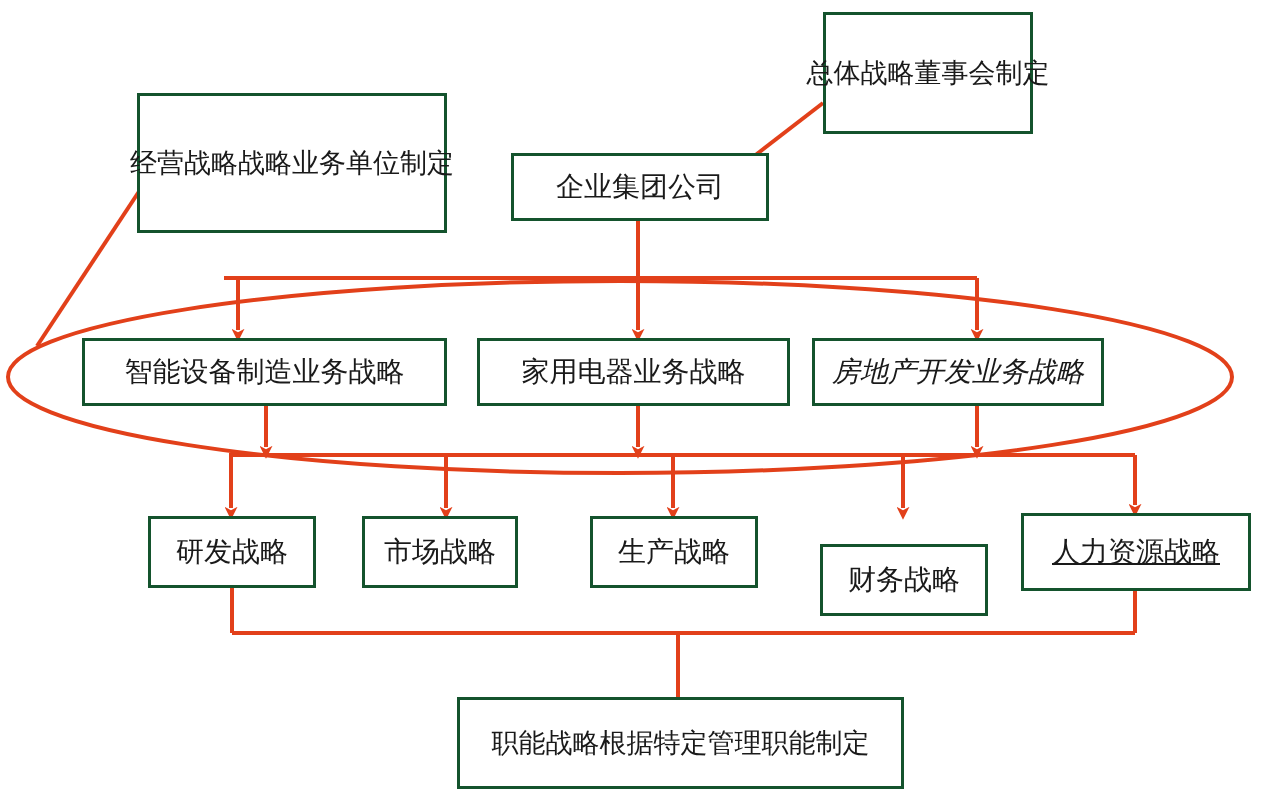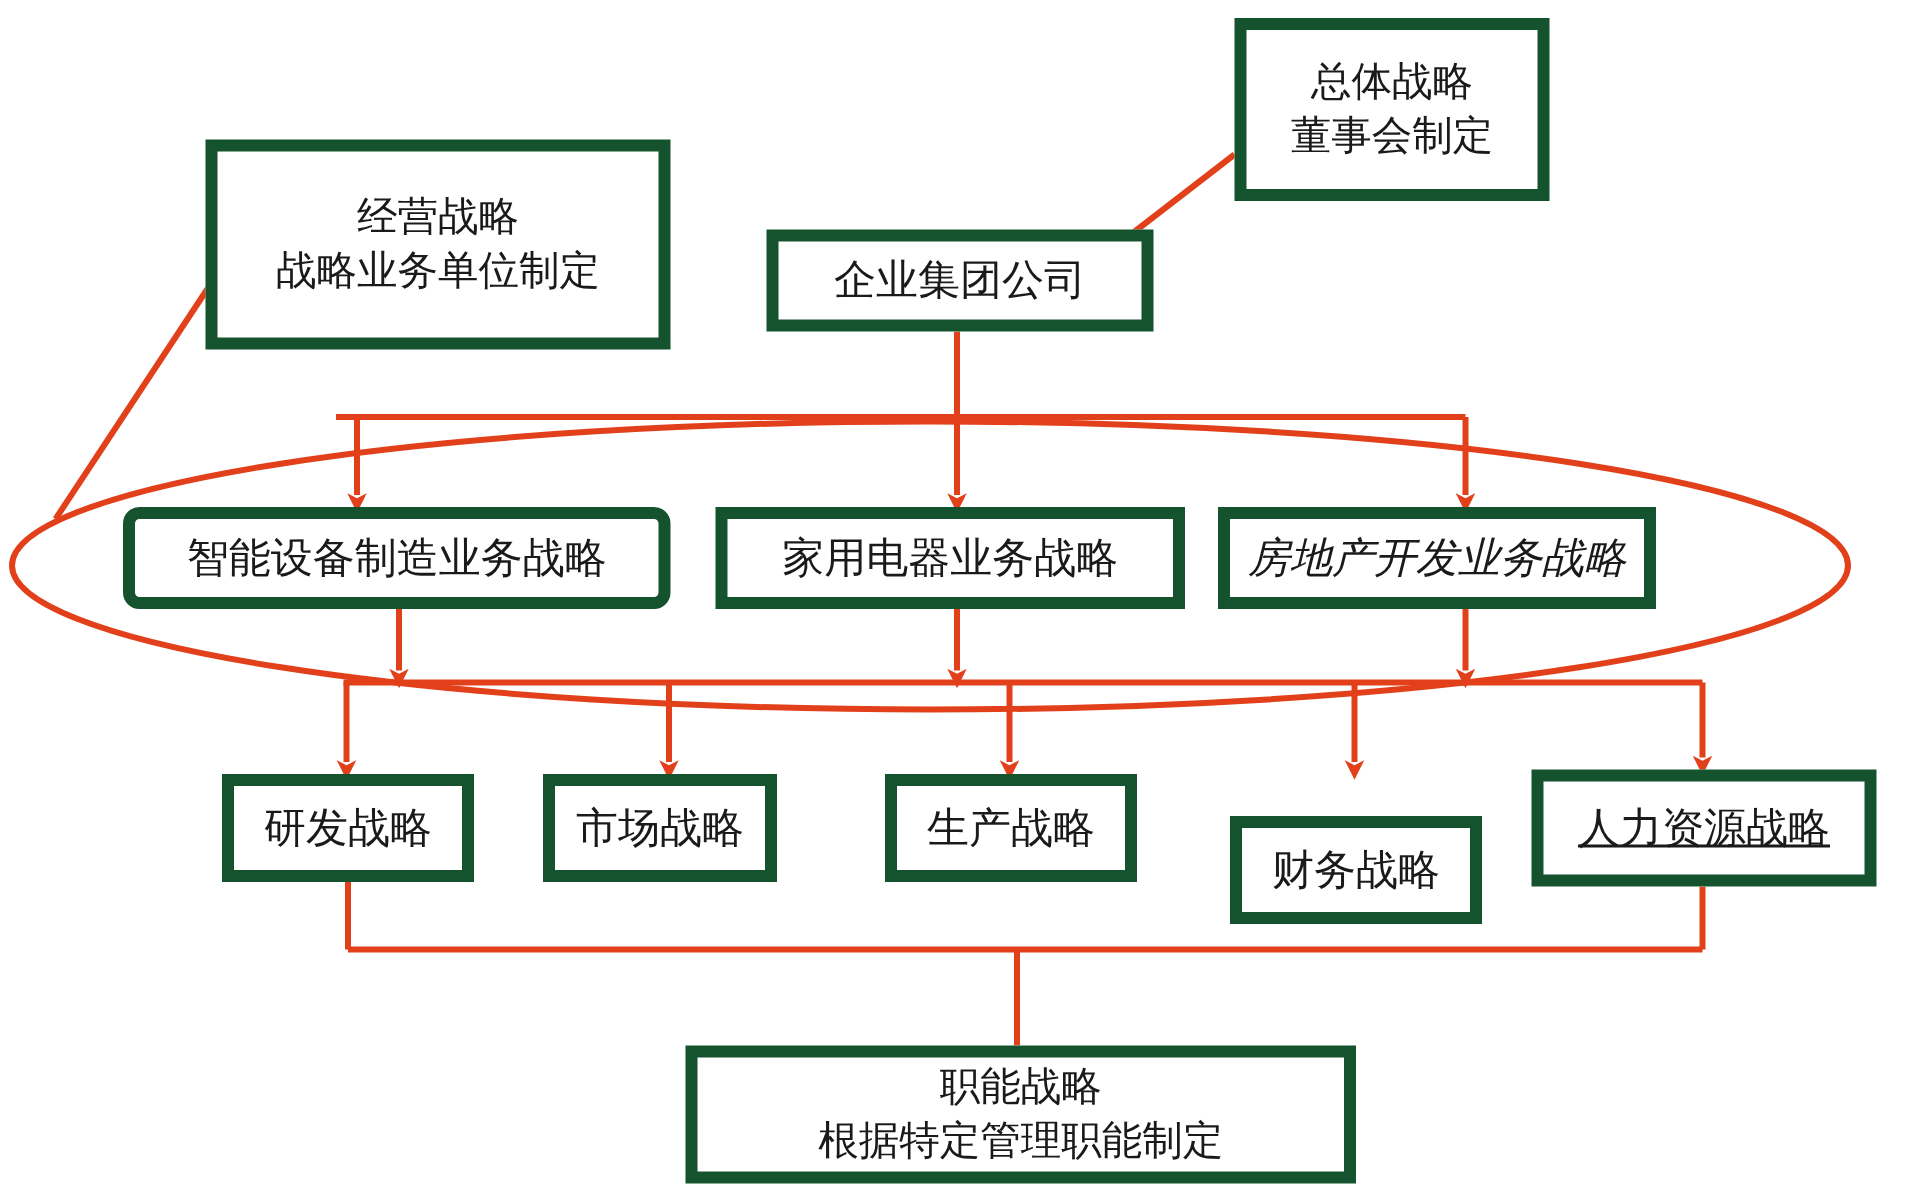--- a/index.html
+++ b/index.html
@@ -20,41 +20,41 @@
     position: absolute;
     left: 0;
     top: 0;
     width: 1280px;
     height: 801px;
     pointer-events: none;
   }
   .node {
     position: absolute;
     box-sizing: border-box;
-    border: 8px solid #14532d;
+    border: 3px solid #14532d;
     background: #ffffff;
     display: flex;
-    flex-direction: column;
+    flex-direction: row;
     align-items: center;
     justify-content: center;
     color: #1a1a1a;
     text-align: center;
     line-height: 1.32;
     z-index: 3;
   }
   .node .ln {
     display: block;
     white-space: nowrap;
   }
   
   #node-overall      { left: 823px;  top: 12px;  width: 210px; height: 122px; font-size: 27px; }
   #node-business-unit{ left: 137px;  top: 93px;  width: 310px; height: 140px; font-size: 27px; }
   #node-group        { left: 511px;  top: 153px; width: 258px; height: 68px;  font-size: 28px; }
 
-  #node-bu-smart     { left: 82px;   top: 338px; width: 365px; height: 68px;  font-size: 28px; border-radius: 11px; }
+  #node-bu-smart     { left: 82px;   top: 338px; width: 365px; height: 68px;  font-size: 28px; }
   #node-bu-appliance { left: 477px;  top: 338px; width: 313px; height: 68px;  font-size: 28px; }
   #node-bu-realestate{ left: 812px;  top: 338px; width: 292px; height: 68px;  font-size: 28px; font-style: italic; }
 
   #node-fn-rd        { left: 148px;  top: 516px; width: 168px; height: 72px;  font-size: 28px; }
   #node-fn-market    { left: 362px;  top: 516px; width: 156px; height: 72px;  font-size: 28px; }
   #node-fn-prod      { left: 590px;  top: 516px; width: 168px; height: 72px;  font-size: 28px; }
   #node-fn-finance   { left: 820px;  top: 516px; width: 168px; height: 72px;  font-size: 28px; margin-top: 28px; }
   #node-fn-hr        { left: 1021px; top: 513px; width: 230px; height: 78px;  font-size: 28px; text-decoration: underline; }
 
   #node-functional   { left: 457px;  top: 697px; width: 447px; height: 92px;  font-size: 27px; }

